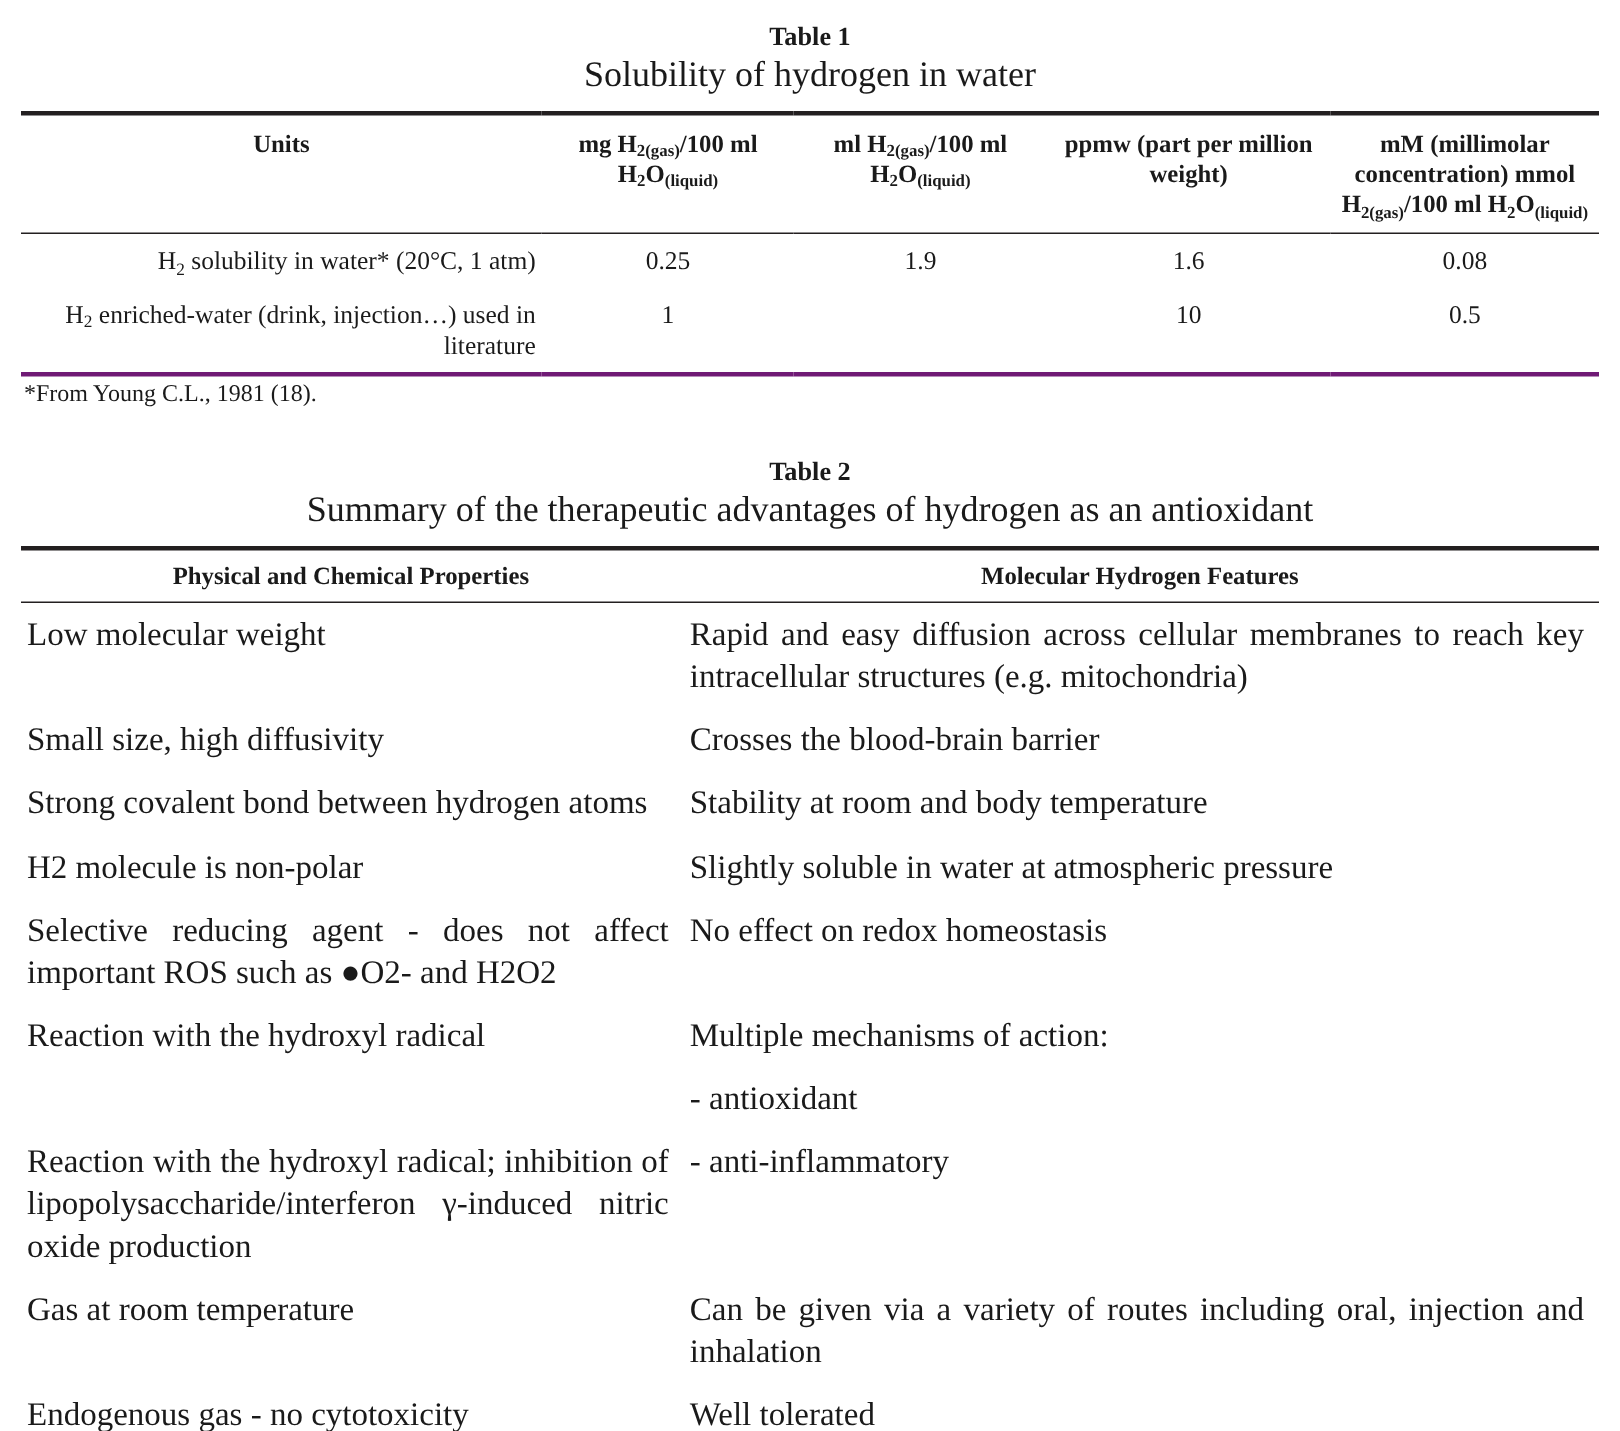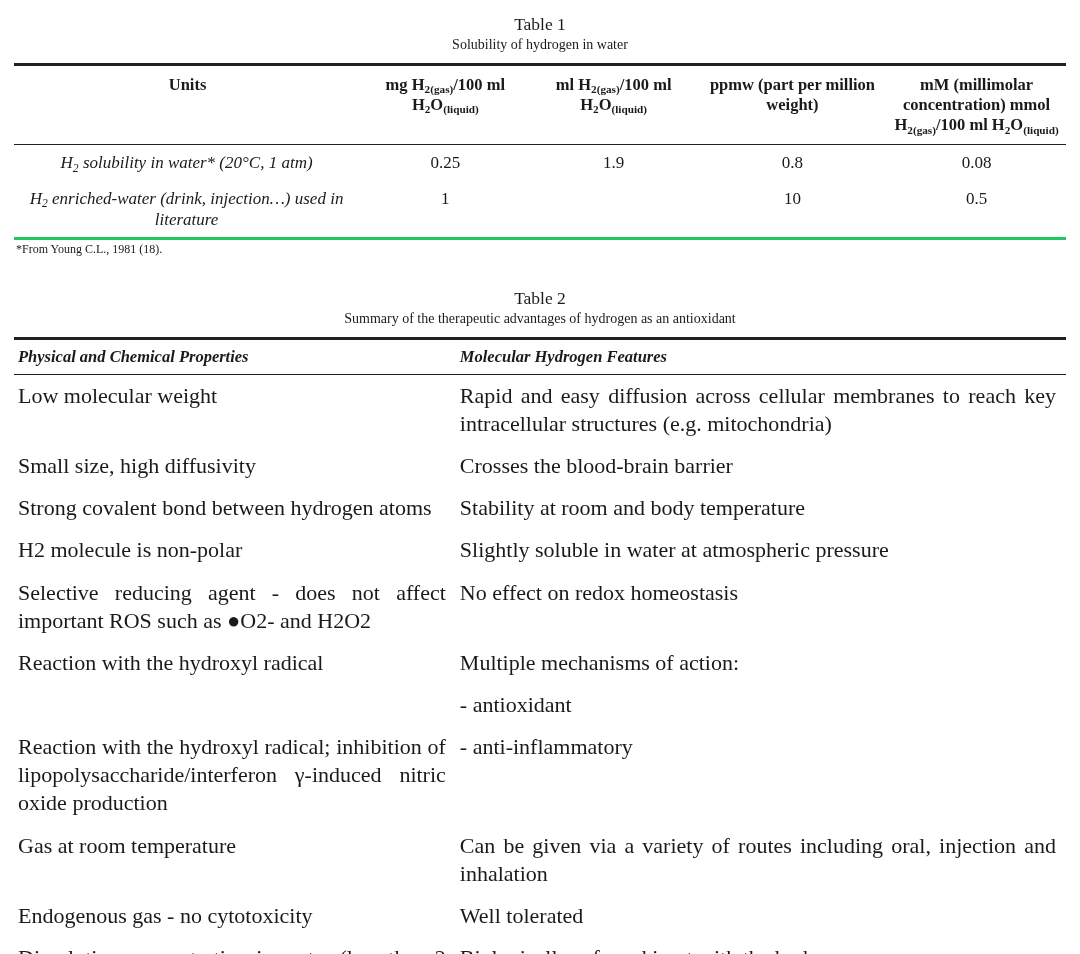--- a/index.html
+++ b/index.html
@@ -14,42 +14,42 @@
     color: #1a1a1a;
     -webkit-font-smoothing: antialiased;
   }
   .page {
     width: 1080px;
     box-sizing: border-box;
     padding: 8px 14px 0 14px;
   }
   .table-title {
     text-align: center;
-    font-weight: normal;
+    font-weight: bold;
     font-size: 17.5px;
     margin: 6px 0 2px 0;
   }
   .table-caption {
     text-align: center;
-    font-size: 14px;
+    font-size: 24px;
     margin: 0 0 10px 0;
   }
   table {
     width: 100%;
     border-collapse: collapse;
     font-size: 17px;
   }
   .rule-top {
     border-top: 3px solid #231f20;
   }
   .rule-mid {
     border-top: 1px solid #231f20;
   }
   .rule-bottom {
-    border-bottom: 3px solid #22c55e;
+    border-bottom: 3px solid #701a75;
   }
 
   
   #table1 {
     margin-bottom: 2px;
   }
   #table1 th, #table1 td {
     padding: 5px 4px;
     vertical-align: top;
   }
@@ -65,56 +65,54 @@
     vertical-align: top;
     padding-top: 9px;
   }
   #table1 tbody td {
     font-size: 17px;
     line-height: 1.25;
     padding-top: 7px;
     padding-bottom: 7px;
   }
   #table1 tbody td.label {
-    text-align: center;
+    text-align: right;
     padding-left: 2px;
-    font-style: italic;
   }
   #table1 tbody td.num {
     text-align: center;
   }
   .col-units   { width: 33%; }
   .col-mg      { width: 16%; }
   .col-ml      { width: 16%; }
   .col-ppmw    { width: 18%; }
   .col-mm      { width: 17%; }
 
   sub {
     font-size: 0.68em;
     vertical-align: baseline;
     position: relative;
     top: 0.3em;
     font-weight: inherit;
   }
   .footnote {
-    font-size: 12px;
+    font-size: 16px;
     margin: 0 0 0 2px;
     line-height: 1.3;
   }
 
   
   #table2 {
     margin-top: 0;
   }
   #table2 th {
-    text-align: left;
+    text-align: center;
     font-weight: bold;
     font-size: 16.5px;
     padding: 7px 6px 7px 4px;
-    font-style: italic;
   }
   #table2 td {
     font-size: 22px;
     line-height: 1.28;
     padding: 7px 10px 7px 4px;
     vertical-align: top;
     text-align: justify;
     text-justify: inter-word;
   }
   #table2 td.right-col {
@@ -150,21 +148,21 @@
           <th class="rule-top">ml H<sub>2(gas)</sub>/100 ml H<sub>2</sub>O<sub>(liquid)</sub></th>
           <th class="rule-top">ppmw (part per million weight)</th>
           <th class="rule-top">mM (millimolar concentration) mmol H<sub>2(gas)</sub>/100 ml H<sub>2</sub>O<sub>(liquid)</sub></th>
         </tr>
       </thead>
       <tbody>
         <tr>
           <td class="label rule-mid">H<sub>2</sub> solubility in water* (20°C, 1 atm)</td>
           <td class="num rule-mid">0.25</td>
           <td class="num rule-mid">1.9</td>
-          <td class="num rule-mid">0.8</td>
+          <td class="num rule-mid">1.6</td>
           <td class="num rule-mid">0.08</td>
         </tr>
         <tr>
           <td class="label rule-bottom">H<sub>2</sub> enriched-water (drink, injection…) used in literature</td>
           <td class="num rule-bottom">1</td>
           <td class="num rule-bottom"></td>
           <td class="num rule-bottom">10</td>
           <td class="num rule-bottom">0.5</td>
         </tr>
       </tbody>

